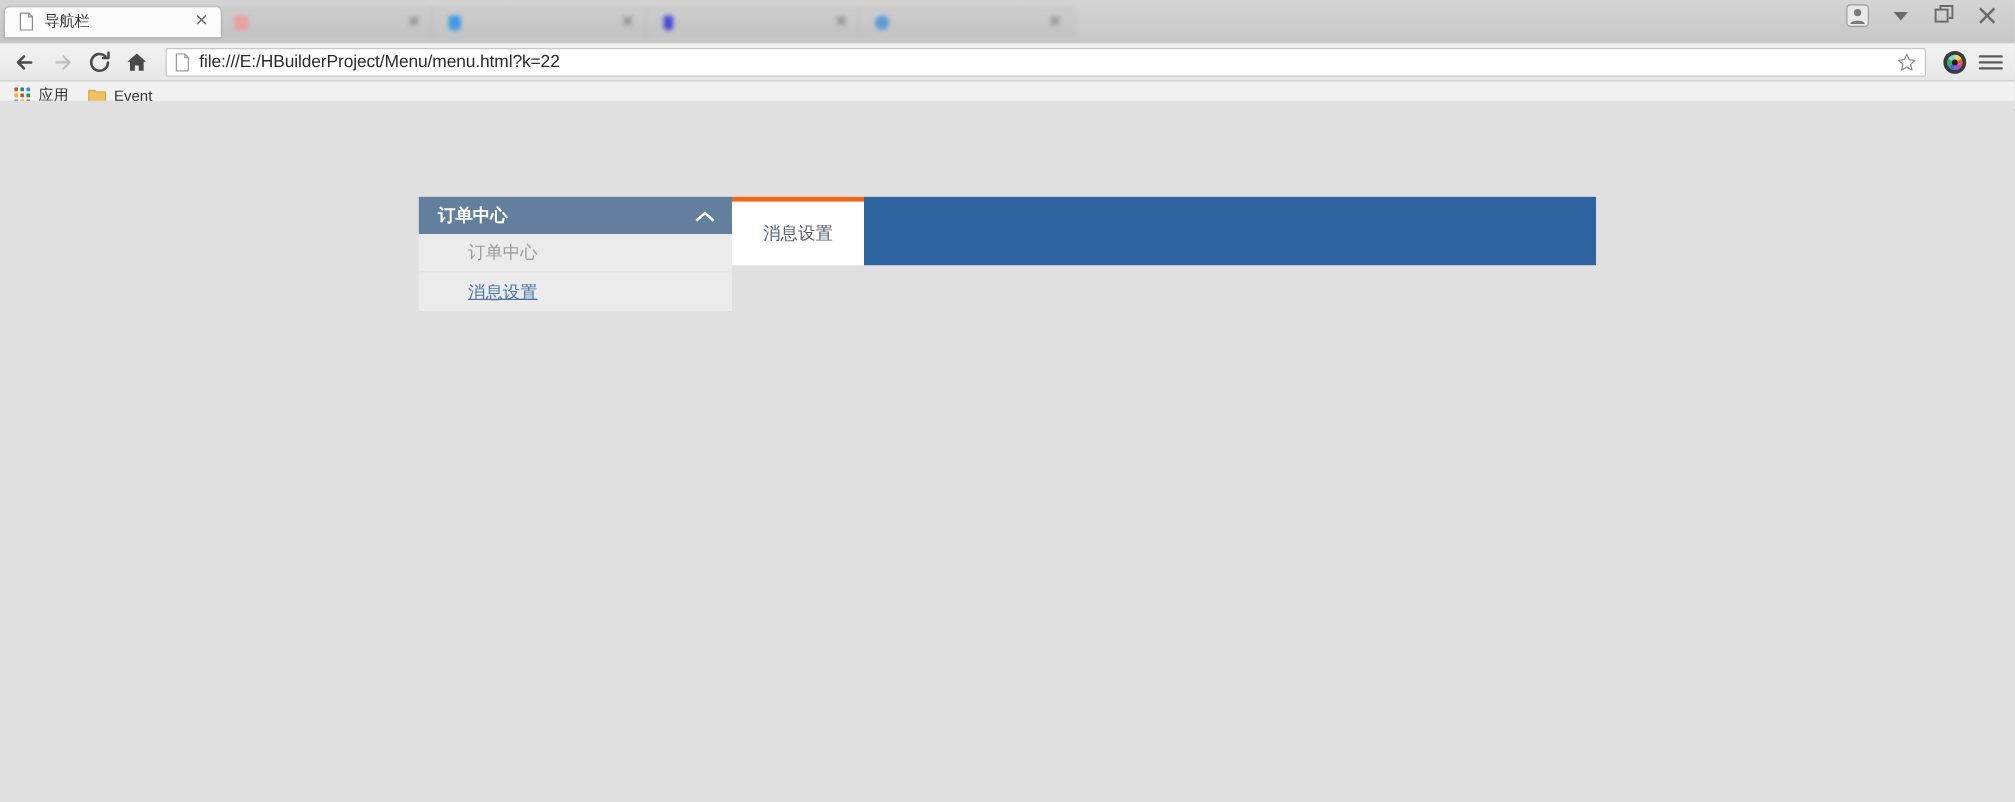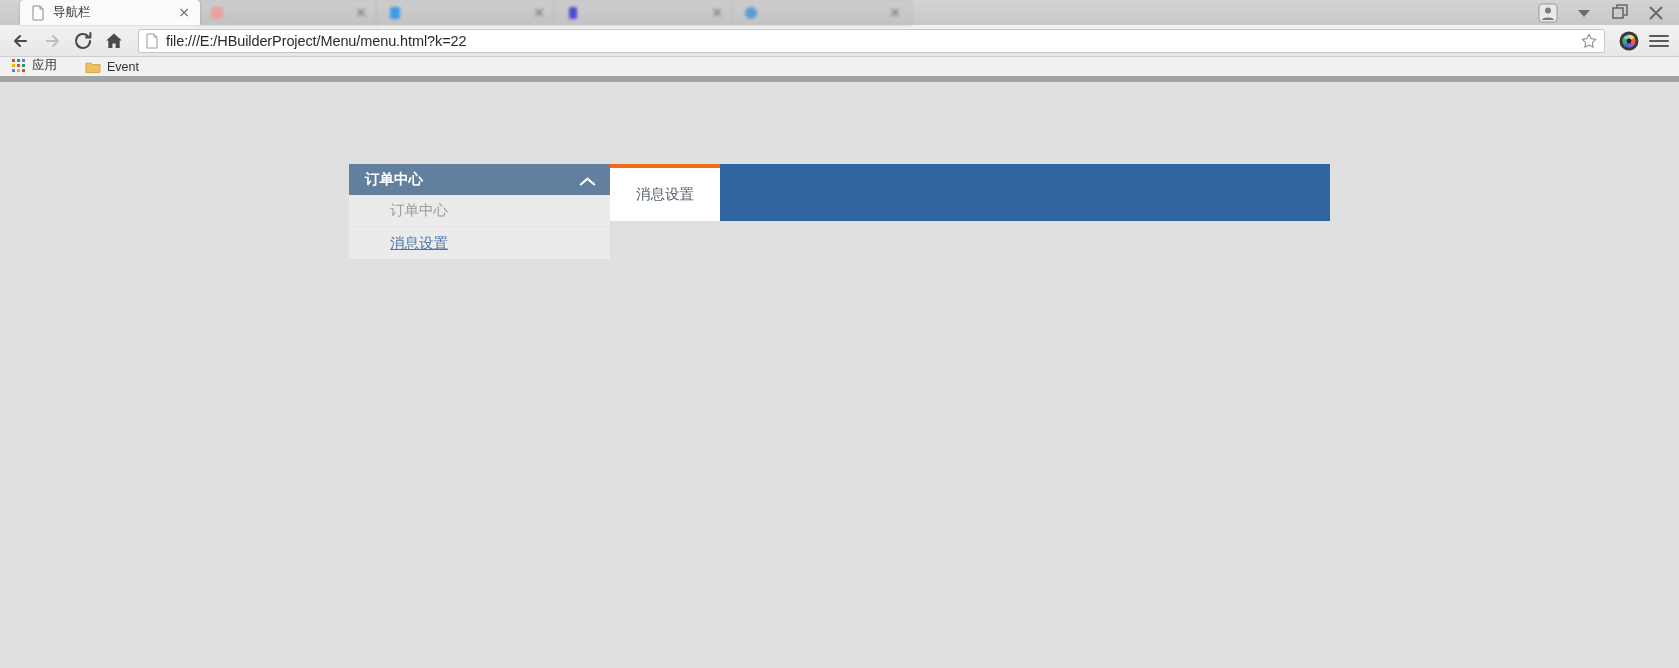--- a/index.html
+++ b/index.html
@@ -8,26 +8,26 @@
     width: 1679px; height: 668px;
     overflow: hidden;
     background: #e0e0e0;
     font-family: "Liberation Sans", "DejaVu Sans", sans-serif;
   }
 
   
   .browser { width: 1679px; height: 668px; position: relative; }
 
   .tabstrip {
-    height: 25px;
+    height: 36px;
     background: linear-gradient(#d4d4d4, #c7c7c7);
     position: relative;
     display: flex;
     align-items: center;
-    padding-left: 20px;
+    padding-left: 4px;
   }
   .tab {
     height: 25px;
     display: flex;
     align-items: center;
     padding: 0 8px 0 10px;
     font-size: 12.5px;
     color: #333;
     position: relative;
     min-width: 180px;
@@ -126,25 +126,25 @@
   .omnibox .star { width: 18px; height: 18px; flex: 0 0 18px; }
 
   .ext-icon { width: 22px; height: 22px; flex: 0 0 22px; }
   .menu-icon { width: 20px; height: 22px; flex: 0 0 20px; display:flex; flex-direction:column; justify-content:center; gap:3px;}
   .menu-icon i { display:block; height:2px; background:#5a5a5a; border-radius:1px; }
 
   
   .bookmarks {
     height: 25px;
     background: #f1f1f1;
-    border-bottom: 6px solid #a3a3a3;
-    display: flex;
-    align-items: flex-end;
+    border-bottom: 2px solid #a3a3a3;
+    display: flex;
+    align-items: center;
     padding: 0 8px;
-    gap: 18px;
+    gap: 6px;
   }
   .bm-item {
     display: flex; align-items: center;
     font-size: 12.5px; color: #333;
     padding: 2px 6px 2px 4px;
     gap: 6px;
   }
   .apps-grid { width: 14px; height: 14px; display:grid; grid-template-columns: repeat(3,3px); grid-template-rows: repeat(3,3px); gap:2px; }
   .apps-grid span { display:block; width:3px; height:3px; border-radius:.5px; }
   .folder-icon { width: 16px; height: 13px; position: relative; }

